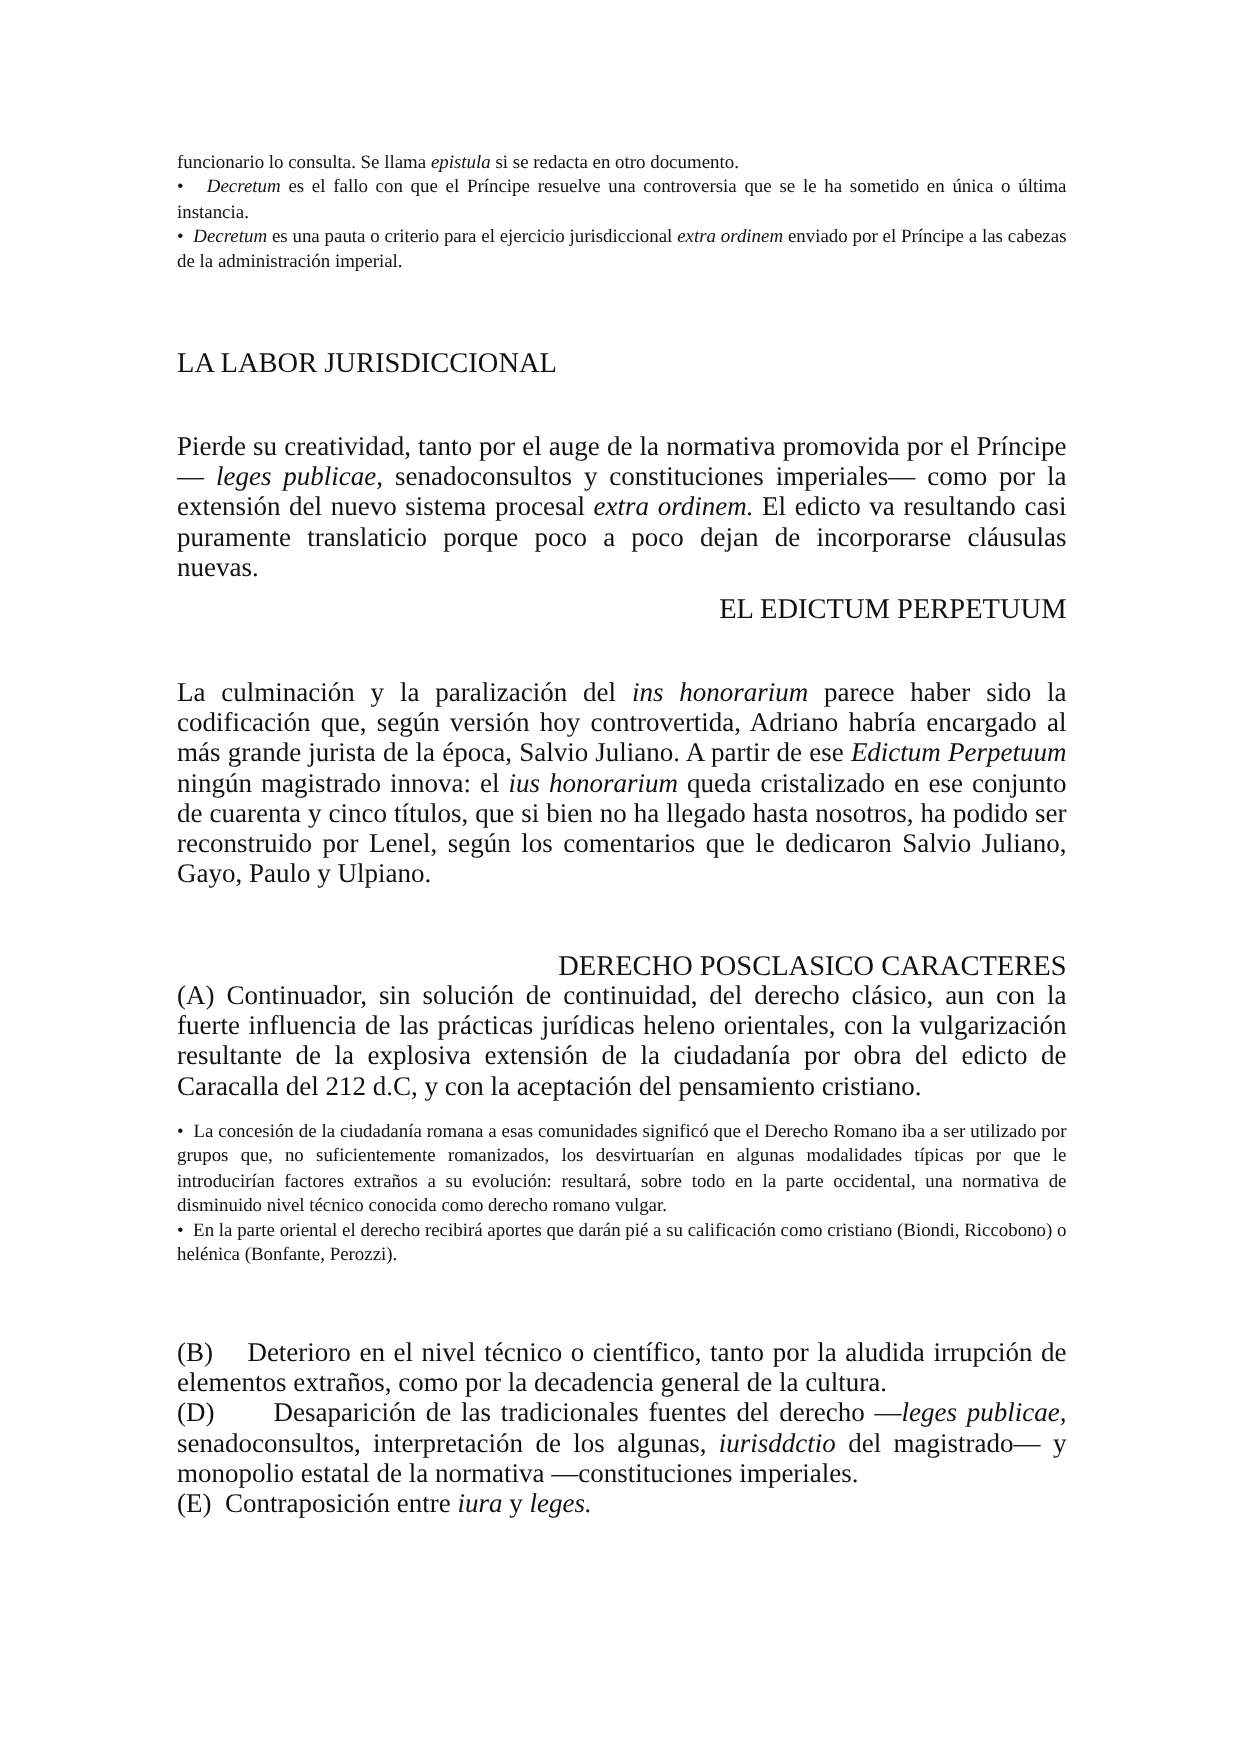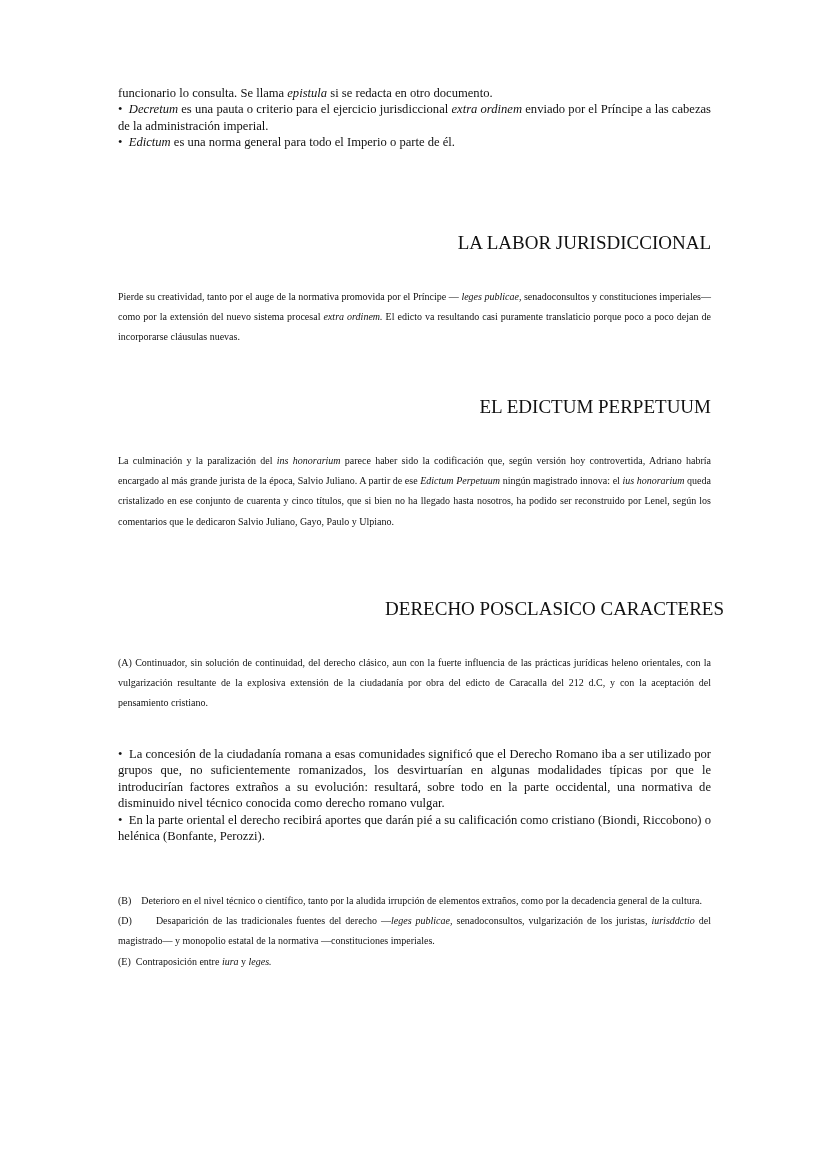--- a/index.html
+++ b/index.html
@@ -1,50 +1,50 @@
 <!DOCTYPE html>
 <html><head>
 <meta charset="utf-8">
 <style>
   html, body { margin: 0; padding: 0; background: #ffffff; }
   body { width: 828px; height: 1171px; position: relative; overflow: hidden;
          font-family: "Liberation Serif", "DejaVu Serif", serif; color: #111; }
   .page { position: absolute; left: 118px; top: 0; width: 593px; }
   .small { font-size: 12.6px; line-height: 16.4px; text-align: justify; }
-  .body { font-size: 10px; line-height: 20.2px; text-align: justify; }
-  .h-center { font-size: 19px; text-align: right; margin: 0; font-weight: normal; }
+  .body { font-size: 18px; line-height: 20.2px; text-align: justify; }
+  .h-center { font-size: 19px; text-align: left; margin: 0; font-weight: normal; }
   .h-left { font-size: 19px; margin: 0; font-weight: normal; text-align: right; }
   .block { position: absolute; left: 0; width: 593px; }
   .line { display: block; }
   i { font-style: italic; }
 </style>
 </head>
 <body>
 
 <div class="page">
 
-  <div class="block small" style="top:85px;">
+  <div class="block small" style="top:100px;">
     <span class="line"><span>funcionario lo consulta. Se llama </span><i>epistula</i><span> si se redacta en otro documento.</span></span>
+    <div><span>•</span>&nbsp;&nbsp;&nbsp;<i>Decretum</i><span> es el fallo con que el Príncipe resuelve una controversia que se le ha sometido en única o última instancia.</span></div>
     <div><span>•</span>&nbsp;&nbsp;<i>Decretum</i><span> es una pauta o criterio para el ejercicio jurisdiccional </span><i>extra ordinem</i><span> enviado por el Príncipe a las  cabezas de la  administración imperial.</span></div>
-    <div><span>•</span>&nbsp;&nbsp;<i>Edictum</i><span> es una norma general para todo el Imperio o parte de él.</span></div>
   </div>
 
   <h2 class="block h-center" style="top:232px;">LA LABOR JURISDICCIONAL</h2>
   <div class="block body" style="top:287px;"><span>Pierde su creatividad, tanto por el auge de la normativa promovida por el Príncipe —</span> <i>leges publicae,</i><span> senadoconsultos y constituciones imperiales— como por la extensión del nuevo sistema procesal </span><i>extra ordinem.</i><span> El edicto va resultando casi puramente translaticio porque poco a poco dejan de incorporarse cláusulas nuevas.</span></div>
 
   <h2 class="block h-left" style="top:396px;">EL EDICTUM PERPETUUM</h2>
   <div class="block body" style="top:451px;"><span>La culminación y la paralización del </span><i>ins honorarium</i><span> parece haber sido la codificación que, según versión hoy controvertida, Adriano habría encargado al más grande jurista de la época, Salvio Juliano. A partir de ese </span><i>Edictum Perpetuum</i><span> ningún magistrado innova: el </span><i>ius honorarium</i><span> queda cristalizado en ese conjunto de cuarenta y cinco títulos, que si bien no ha llegado hasta nosotros, ha podido ser reconstruido por Lenel, según los comentarios que le dedicaron Salvio Juliano, Gayo, Paulo y Ulpiano.</span></div>
 
-  <h2 class="block h-left" style="top:598px;margin-left:13px;">DERECHO POSCLASICO CARACTERES</h2>
+  <h2 class="block h-left" style="top:634px;">DERECHO POSCLASICO CARACTERES</h2>
   <div class="block body" style="top:653px;">(A) Continuador, sin solución de continuidad, del derecho clásico, aun con la fuerte influencia de las prácticas jurídicas heleno orientales, con la vulgarización resultante de la explosiva extensión de la ciudadanía por obra del edicto de Caracalla del 212 d.C, y con la aceptación del pensamiento cristiano.</div>
 
   <div class="block small" style="top:746px;">
     <div><span>•</span>&nbsp; <span>La concesión de la ciudadanía romana a esas comunidades significó que el Derecho Romano iba a ser utilizado por grupos que, no suficientemente romanizados, los desvirtuarían en algunas modalidades típicas por que le introducirían factores extraños a su evolución: resultará, sobre todo en la parte occidental,  una normativa de disminuido nivel técnico conocida como derecho romano vulgar.</span></div>
     <div><span>•</span>&nbsp; <span>En la parte oriental el derecho recibirá aportes que darán pié a su calificación   como   cristiano (Biondi,  Riccobono)  o helénica  (Bonfante, Perozzi).</span></div>
   </div>
 
   <div class="block body" style="top:891px;">
     <div><span>(B)</span>&nbsp;&nbsp;&nbsp;&nbsp;<span>Deterioro en el nivel técnico o científico, tanto por la aludida irrupción de elementos extraños, como por la decadencia general de la cultura.</span></div>
-    <div><span>(D)</span>&nbsp;&nbsp;&nbsp;&nbsp;&nbsp;&nbsp;<span>Desaparición de las tradicionales fuentes del derecho —</span><i>leges publicae,</i><span> senadoconsultos,   vulgarización de los juristas, </span><i>iurisddctio</i><span> del magistrado— y monopolio estatal de la normativa —constituciones imperiales.</span></div>
+    <div><span>(D)</span>&nbsp;&nbsp;&nbsp;&nbsp;&nbsp;&nbsp;<span>Desaparición de las tradicionales fuentes del derecho —</span><i>leges publicae,</i><span> senadoconsultos,   interpretación de los algunas, </span><i>iurisddctio</i><span> del magistrado— y monopolio estatal de la normativa —constituciones imperiales.</span></div>
     <div style="text-align:left;"><span>(E)</span>&nbsp;&nbsp;<span>Contraposición entre </span><i>iura</i><span> y </span><i>leges.</i></div>
   </div>
 
 </div>
 
 </body></html>

